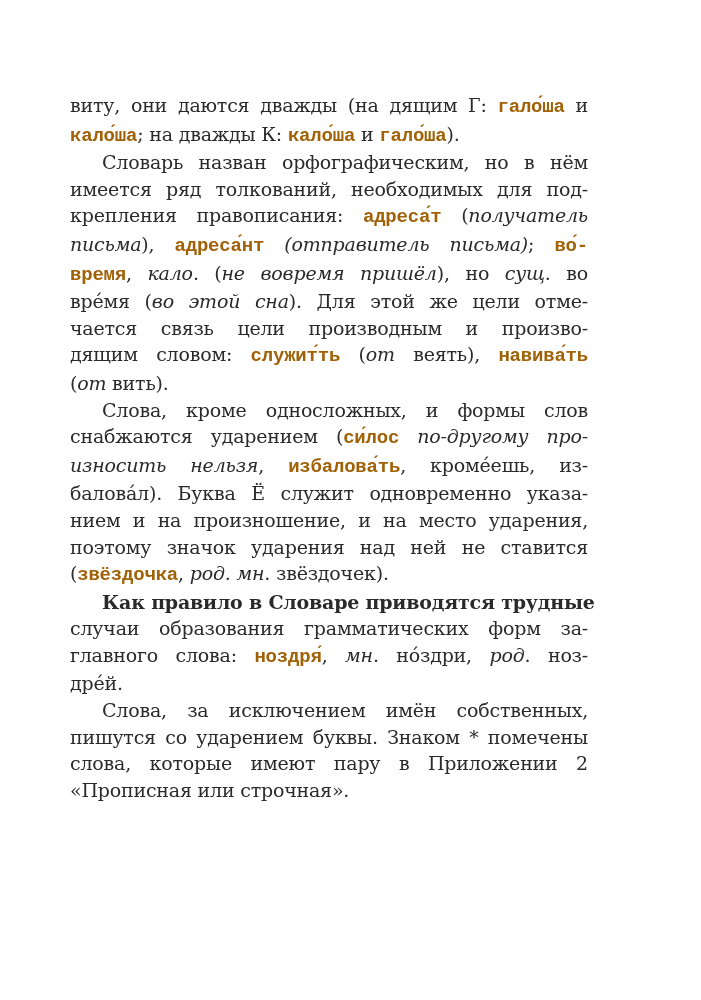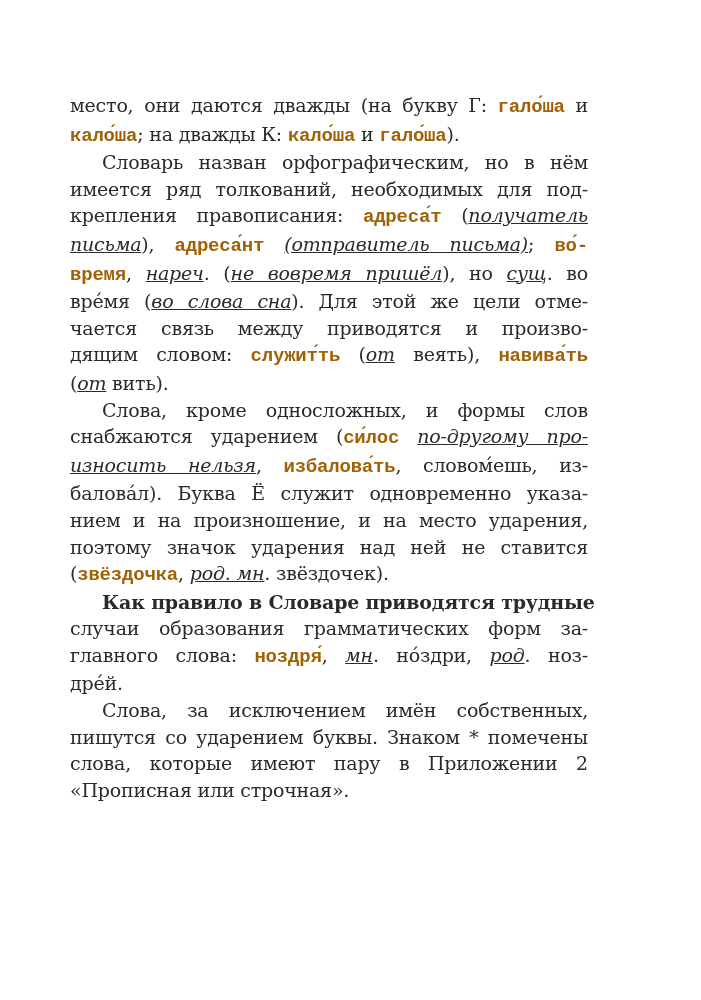--- a/index.html
+++ b/index.html
@@ -10,42 +10,42 @@
       top: 92px;
       width: 518px;
       font-family: "DejaVu Serif", "Liberation Serif", serif;
       font-size: 19px;
       line-height: 26.6px;
       color: #2a2a2a;
       text-align: justify;
       letter-spacing: -0.2px;
     }
     b { font-weight: bold; color: #a16207; font-family: Liberation Mono, monospace; }
-    i { font-style: italic; text-decoration: underline; }
+    i { font-style: italic; }
     .line { display: block; text-align: justify; text-align-last: justify; white-space: nowrap; }
     .line.last { text-align-last: left; }
   </style>
 </head>
 <body>
 
 <div class="page" id="page">
-    <span class="line"><span>место, они даются дважды (на букву Г: </span><b>гало́ша</b><span> и</span></span>
+    <span class="line"><span>виту, они даются дважды (на дящим Г: </span><b>гало́ша</b><span> и</span></span>
     <span class="line last"><b>кало́ша</b><span>; на дважды К: </span><b>кало́ша</b><span> и </span><b>гало́ша</b><span>).</span></span>
     <span class="line" style="padding-left: 32px;"><span>Словарь назван орфографическим, но в нём</span></span>
     <span class="line"><span>имеется ряд толкований, необходимых для под-</span></span>
     <span class="line"><span>крепления правописания: </span><b>адреса́т</b><span> (</span><i>получатель</i></span>
     <span class="line"><i>письма</i><span>), </span><b>адреса́нт</b><span> </span><i>(отправитель письма)</i><span>; </span><b>во́-</b></span>
-    <span class="line"><b>время</b><span>, </span><i>нареч</i><span>. (</span><i>не вовремя пришёл</i><span>), но </span><i>сущ</i><span>. во</span></span>
-    <span class="line"><span>вре́мя (</span><i>во слова сна</i><span>). Для этой же цели отме-</span></span>
-    <span class="line"><span>чается связь между приводятся и произво-</span></span>
+    <span class="line"><b>время</b><span>, </span><i>кало</i><span>. (</span><i>не вовремя пришёл</i><span>), но </span><i>сущ</i><span>. во</span></span>
+    <span class="line"><span>вре́мя (</span><i>во этой сна</i><span>). Для этой же цели отме-</span></span>
+    <span class="line"><span>чается связь цели производным и произво-</span></span>
     <span class="line"><span>дящим словом: </span><b>служит́ть</b><span> (</span><i>от</i><span> веять), </span><b>навива́ть</b></span>
     <span class="line last"><span>(</span><i>от</i><span> вить).</span></span>
     <span class="line" style="padding-left: 32px;"><span>Слова, кроме односложных, и формы слов</span></span>
     <span class="line"><span>снабжаются ударением (</span><b>си́лос</b><span> </span><i>по-другому про-</i></span>
-    <span class="line"><i>износить нельзя</i><span>, </span><b>избалова́ть</b><span>, словом́ешь, из-</span></span>
+    <span class="line"><i>износить нельзя</i><span>, </span><b>избалова́ть</b><span>, кроме́ешь, из-</span></span>
     <span class="line"><span>балова́л). Буква Ё служит одновременно указа-</span></span>
     <span class="line"><span>нием и на произношение, и на место ударения,</span></span>
     <span class="line"><span>поэтому значок ударения над ней не ставится</span></span>
     <span class="line last"><span>(</span><b>звёздочка</b><span>, </span><i>род. мн</i><span>. звёздочек).</span></span>
     <span class="line" style="padding-left: 32px; font-weight: bold;"><span>Как правило в Словаре приводятся трудные</span></span>
     <span class="line"><span>случаи образования грамматических форм за-</span></span>
     <span class="line"><span>главного слова: </span><b>ноздря́</b><span>, </span><i>мн</i><span>. но́здри, </span><i>род</i><span>. ноз-</span></span>
     <span class="line last"><span>дре́й.</span></span>
     <span class="line" style="padding-left: 32px;"><span>Слова, за исключением имён собственных,</span></span>
     <span class="line"><span>пишутся со ударением буквы. Знаком * помечены</span></span>

